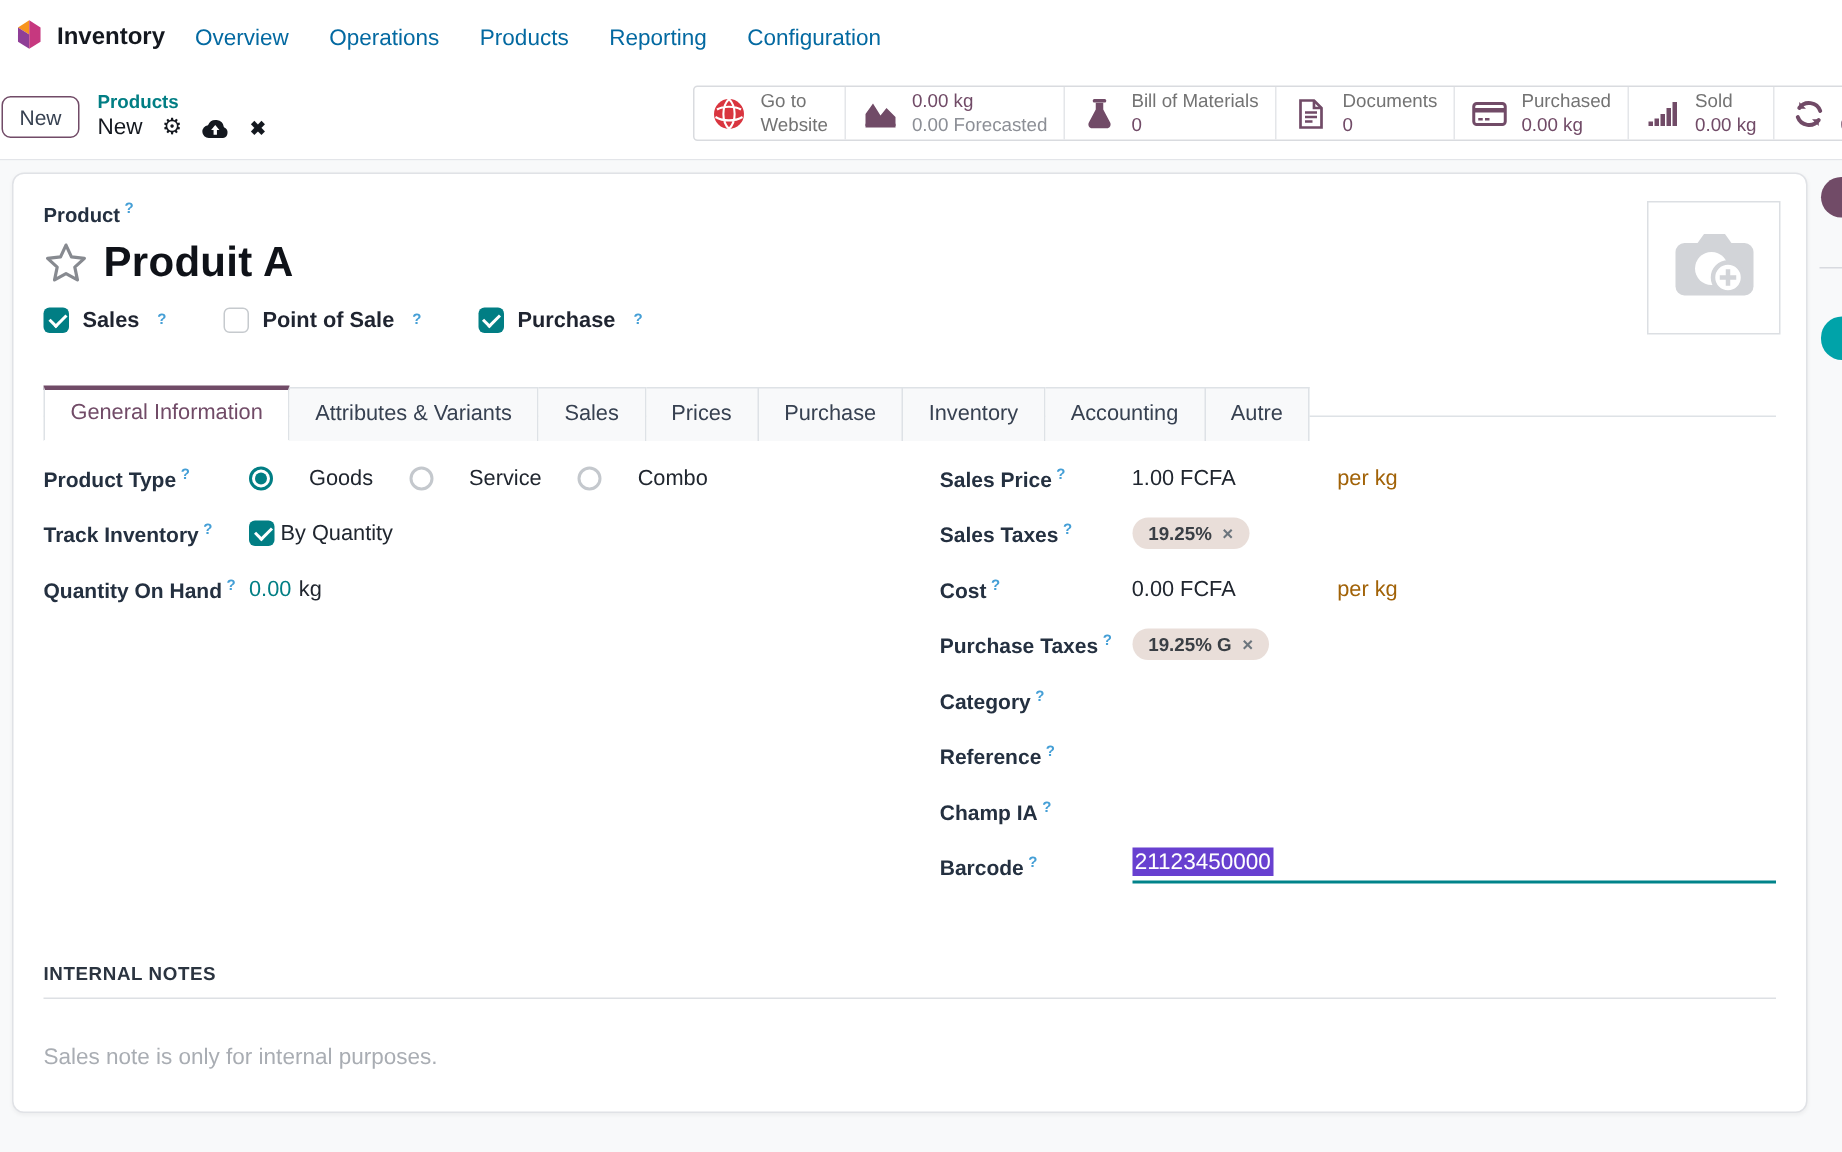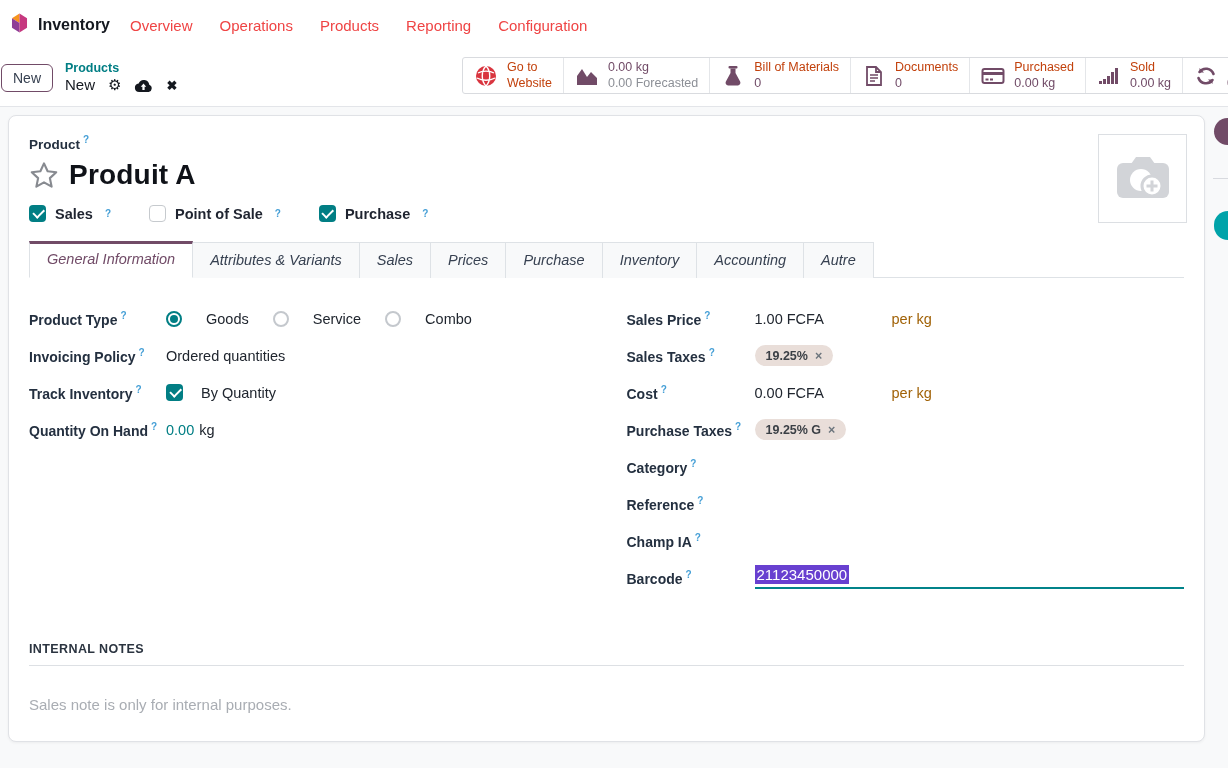--- a/index.html
+++ b/index.html
@@ -7,41 +7,41 @@
   body {
     font-family: "Liberation Sans", sans-serif;
     background:#fff; color:#1f2430; position:relative;
   }
 
   
   .topnav { height:50px; display:flex; align-items:center; padding:0 10px; background:#fff; }
   .brand { display:flex; align-items:center; gap:9px; margin-right:20px; cursor:pointer; }
   .brand-name { font-size:16px; font-weight:700; color:#14181f; }
   .topnav-items { display:flex; align-items:center; gap:27px; }
-  .topnav-item { font-size:15px; color:#ef4444; cursor:pointer; }
+  .topnav-item { font-size:15px; color:#0369a1; cursor:pointer; }
 
   
   .control-panel { height:57px; background:#fff; border-bottom:1px solid #e3e5e9; position:relative; display:flex; align-items:center; padding-left:1px; }
   .cp-left { display:flex; align-items:center; gap:12px; }
   .new-btn { border:1px solid #714B67; background:#fff; color:#374151; font-size:14px; font-weight:500; padding:5px 11px; border-radius:6px; cursor:pointer; font-family:inherit; }
   .breadcrumb { display:flex; flex-direction:column; justify-content:center; line-height:1.25; }
   .bc-parent { color:#017E84; font-weight:700; font-size:12.5px; cursor:pointer; }
   .bc-row { display:flex; align-items:center; gap:13px; }
   .bc-current { font-size:15px; color:#14181f; }
   .bc-icon { cursor:pointer; display:inline-flex; align-items:center; }
   .gear-glyph { font-size:15px; color:#14181f; }
   .x-glyph { font-size:13px; font-weight:700; color:#14181f; }
 
   
   .stat-box { position:absolute; left:462px; top:7px; height:37px; display:flex; background:#fff; border:1px solid #d9dbdf; border-radius:3px 0 0 3px; }
   .stat-btn { display:flex; align-items:center; gap:9px; padding:0 11px; border-right:1px solid #e4e6e9; cursor:pointer; white-space:nowrap; }
   .stat-btn:last-child { border-right:none; }
   .stat-ico { width:24px; display:flex; justify-content:center; flex:none; }
   .stat-text { display:flex; flex-direction:column; line-height:1.22; font-size:12.5px; }
-  .st-label { color:#c2410c; }
+  .st-label { color:#737373; }
   .st-value { color:#714B67; }
   .st-muted { color:#8c8f96; }
 
   
   .main { height:661px; background:#f8f9fa; position:relative; }
   .sheet { position:absolute; left:8px; top:8px; width:1197px; height:627px; background:#fff; border:1px solid #e0e2e6; border-radius:8px; box-shadow:0 1px 3px rgba(0,0,0,.05); padding:18px 20px; }
 
   
   .chatter-btn { position:absolute; width:34px; height:27px; border-radius:14px; cursor:pointer; }
   .chatter-btn.purple { right:-20px; top:11px; background:#714B67; }
@@ -61,21 +61,21 @@
   .cb { width:17px; height:17px; border-radius:4px; position:relative; flex:none; }
   .cb.checked { background:#017E84; }
   .cb.checked::after { content:""; position:absolute; left:3.5px; top:4px; width:9px; height:4.5px; border-left:2px solid #fff; border-bottom:2px solid #fff; transform:rotate(-45deg); }
   .cb.unchecked { background:#fff; border:1px solid #c6cace; }
 
   
   .img-box { position:absolute; right:17px; top:18px; width:89px; height:89px; border:1px solid #dcdfe3; display:flex; align-items:center; justify-content:center; cursor:pointer; background:#fff; }
 
   
   .tabs { display:flex; margin-top:18px; border-bottom:1px solid #dee2e6; align-items:flex-end; }
-  .tab { font-size:14.5px; padding:9px 17px 10px; border:1px solid #dee2e6; border-bottom:none; background:#f8f9fa; color:#374151; cursor:pointer; margin-bottom:0; position:relative; top:1px; border-left:none;font-style:italic; }
+  .tab { font-size:14.5px; padding:9px 17px 10px; border:1px solid #dee2e6; border-bottom:none; background:#f8f9fa; color:#374151; cursor:pointer; margin-bottom:0; position:relative; top:17px; border-left:none; }
   .tab:first-child { border-left:1px solid #dee2e6; }
   .tab.active { background:#fff; color:#714B67; border-top:3px solid #714B67; padding-top:7px; border-left:1px solid #dee2e6; border-bottom:1px solid #fff; }
 
   
   .form-grid { display:grid; grid-template-columns:1fr 1fr; column-gap:40px; margin-top:22px; }
   .frow { display:grid; align-items:center; min-height:37px; }
   .col-left .frow { grid-template-columns:137px 1fr; }
   .col-right .frow { grid-template-columns:128px 1fr; }
   .flabel { font-size:14px; font-weight:700; color:#243040; }
   .fvalue { font-size:14.5px; color:#20262f; display:flex; align-items:center; }
@@ -312,26 +312,22 @@
               <span class="radio unsel"></span>
               <span class="radio-label">Service</span>
             </span>
             <span class="radio-opt">
               <span class="radio unsel"></span>
               <span class="radio-label">Combo</span>
             </span>
           </span>
         </div>
         <div class="frow">
-          <span class="flabel"><span>Invoicing Policy</span><span class="help">?</span></span>
-          <span class="fvalue">Ordered quantities</span>
-        </div>
-        <div class="frow">
           <span class="flabel"><span>Track Inventory</span><span class="help">?</span></span>
-          <span class="fvalue" style="gap:18px;">
+          <span class="fvalue" style="gap:4px;">
             <span class="cb checked"></span>
             <span>By Quantity</span>
           </span>
         </div>
         <div class="frow">
           <span class="flabel"><span>Quantity On Hand</span><span class="help">?</span></span>
           <span class="fvalue">
             <span class="teal-link">0.00</span>
             <span class="qty-uom">kg</span>
           </span>

